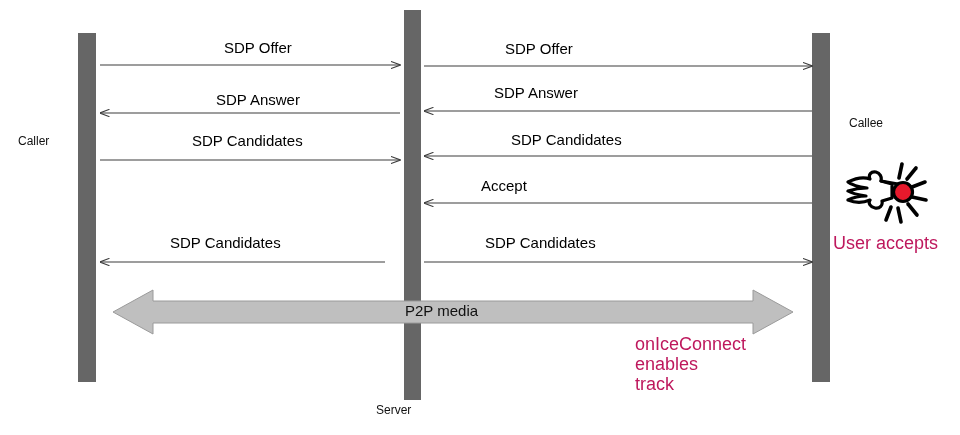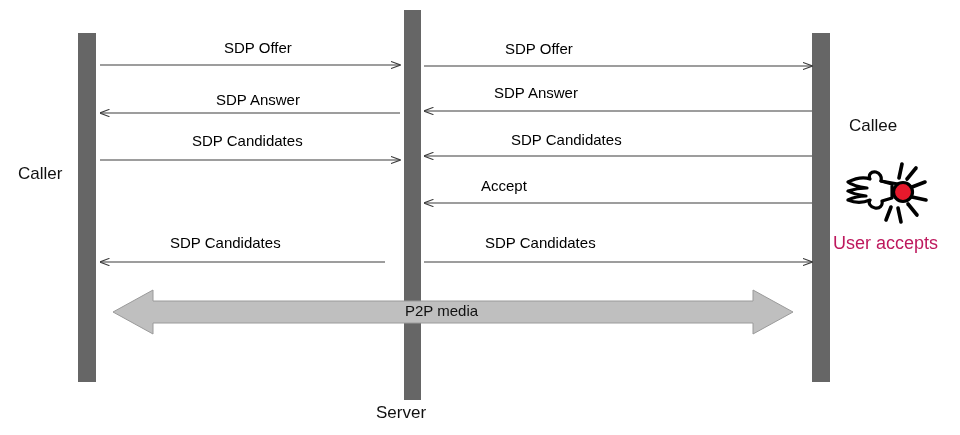--- a/index.html
+++ b/index.html
@@ -18,21 +18,21 @@
     height: 435px;
     background: #ffffff;
     overflow: hidden;
   }
   .lifeline {
     position: absolute;
     background: #666666;
   }
   .actor-label {
     position: absolute;
-    font-size: 17px;
+    font-size: 12px;
     color: #111111;
     white-space: nowrap;
     line-height: 1;
   }
   .msg-label {
     position: absolute;
     font-size: 15px;
     color: #000000;
     white-space: nowrap;
     line-height: 1;
@@ -65,21 +65,21 @@
 </style>
 </head>
 <body>
 
 <div id="canvas">
 
   <div class="lifeline" style="left:78px; top:33px; width:18px; height:349px;"></div>
   <div class="lifeline" style="left:404px; top:10px; width:17px; height:390px;"></div>
   <div class="lifeline" style="left:812px; top:33px; width:18px; height:349px;"></div>
 
-  <div class="actor-label" style="left:18px; top:165px;">Caller</div>
+  <div class="actor-label" style="left:18px; top:135px;">Caller</div>
   <div class="actor-label" style="left:376px; top:404px;">Server</div>
   <div class="actor-label" style="left:849px; top:117px;">Callee</div>
 
   <svg class="arrow-svg" style="left:0; top:0;" width="960" height="435" viewBox="0 0 960 435">
     <defs>
       <marker id="ah-r" markerWidth="10" markerHeight="8" refX="9.5" refY="4" orient="auto" markerUnits="userSpaceOnUse">
         <path d="M0,0.3 L10,4 L0,7.7" fill="none" stroke="#3c3c3c" stroke-width="1.1"></path>
       </marker>
       <marker id="ah-l" markerWidth="10" markerHeight="8" refX="0.5" refY="4" orient="auto" markerUnits="userSpaceOnUse">
         <path d="M10,0.3 L0,4 L10,7.7" fill="none" stroke="#3c3c3c" stroke-width="1.1"></path>
@@ -136,14 +136,17 @@
              L46,26 L46,40 L36,43 C37,47 34,51 29,50 C24,49 22,45 24,42
              C17,45 9,45 2,42 C8,39 14,38 20,38 C13,37 7,36 2,33
              C8,31 14,30 21,30 C13,29 7,28 2,24 Z" fill="#ffffff" stroke="#000000" stroke-width="3.2" stroke-linejoin="round"></path>
 
     <path d="M35,23 L52,26" stroke="#000000" stroke-width="3.2" stroke-linecap="round" fill="none"></path>
 
     <circle cx="57" cy="34" r="9.5" fill="#E8192C" stroke="#000000" stroke-width="3.2"></circle>
   </svg>
 
   <div class="note-block" style="left:833px; top:233px;">User accepts</div>
+  <div class="note-block" style="left:635px; top:334px;">onIceConnect
+enables
+track</div>
 
 </div>
 
 </body></html>

